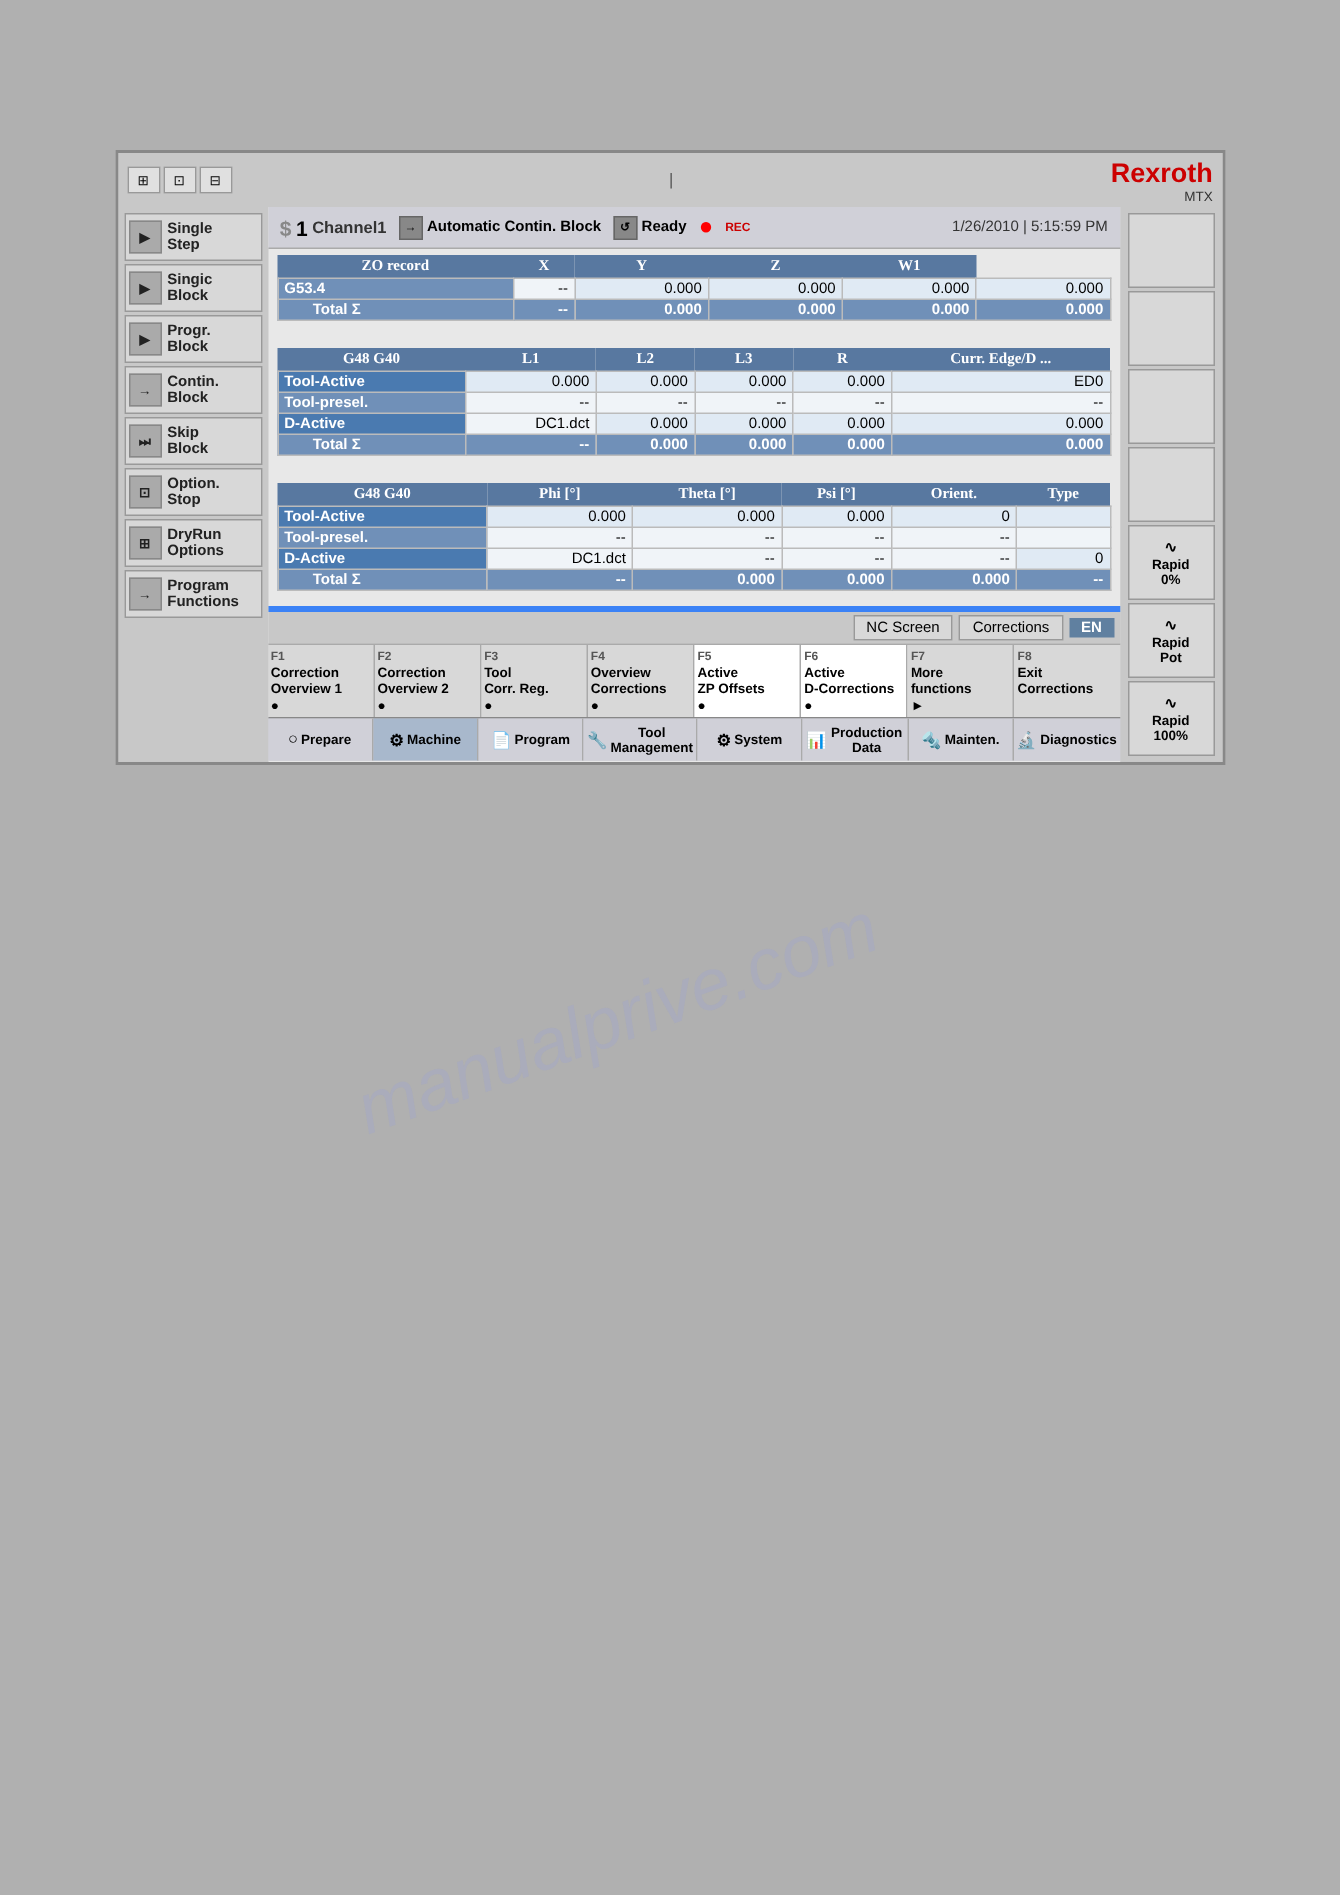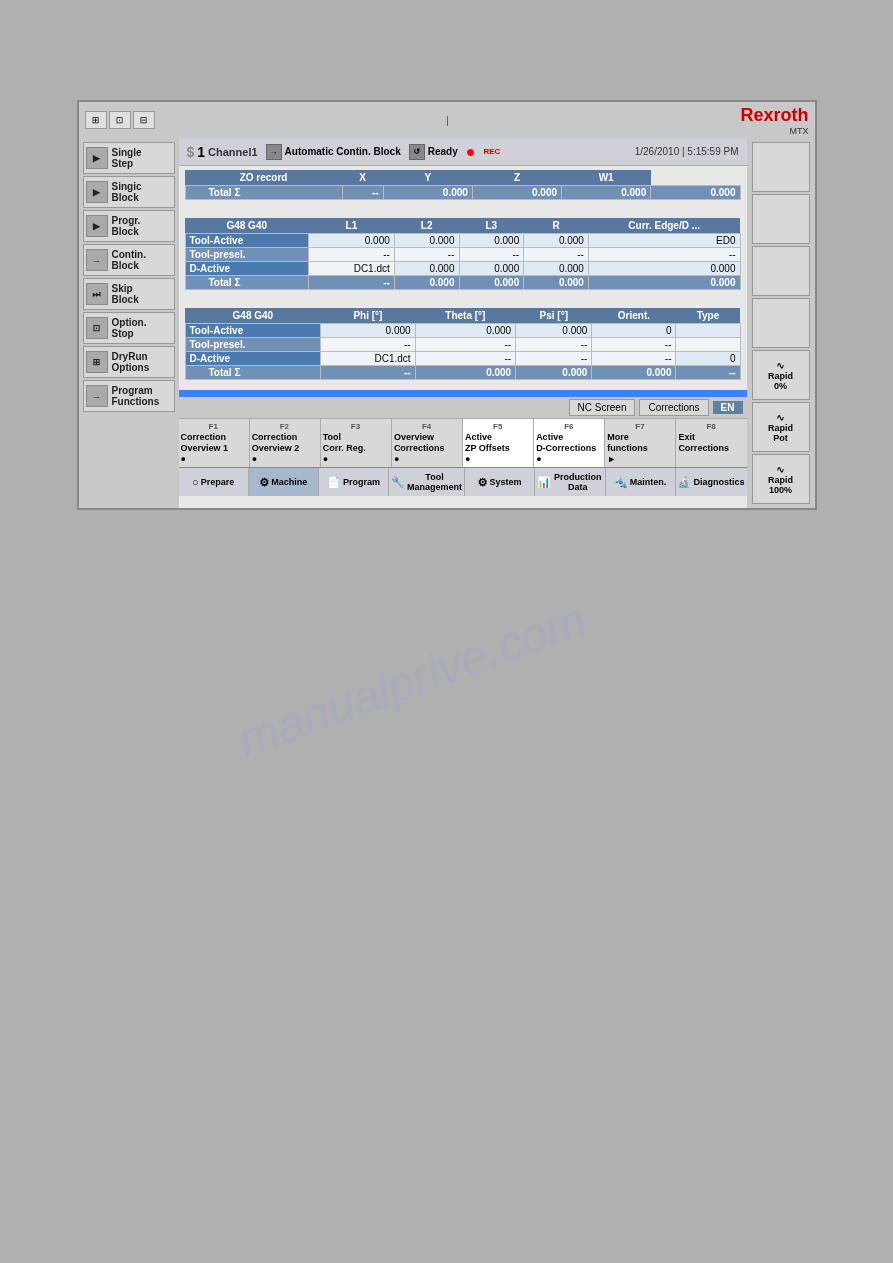--- a/index.html
+++ b/index.html
@@ -170,20 +170,21 @@
       margin-bottom: 6px;
     }
     .data-table th {
       background: #5878a0;
       color: white;
       padding: 2px 4px;
       text-align: center;
       border: 1px solid #4060888;
       font-weight: bold;
       font-size: 10px;
+      font-family: Liberation Serif, serif;
     }
     .data-table td {
       padding: 1px 4px;
       border: 1px solid #bbb;
       text-align: right;
       background: #f0f4f8;
     }
     .data-table td.label-cell {
       background: #7090b8;
       color: white;
@@ -221,32 +222,31 @@
       cursor: pointer;
       background: #d8d8d8;
       display: flex;
       flex-direction: column;
       align-items: flex-start;
       gap: 1px;
     }
     .bottom-tab .tab-key {
       font-size: 8px;
       color: #555;
-      margin-left: 28px;
     }
     .bottom-tab.active-tab {
       background: #ffffff;
     }
     .bottom-tab:last-child { border-right: none; }
 
     
     .func-bar {
       display: flex;
       background: #c8c8c8;
-      border-top: 7px solid #3b82f6;
+      border-top: 4px solid #3b82f6;
       align-items: center;
       padding: 2px 4px;
       gap: 4px;
       font-size: 10px;
     }
     .func-bar-btn {
       padding: 2px 8px;
       background: #d8d8d8;
       border: 1px solid #999;
       cursor: pointer;
@@ -391,20 +391,28 @@
           <thead>
             <tr>
               <th>ZO record</th>
               <th>X</th>
               <th>Y</th>
               <th>Z</th>
               <th>W1</th>
             </tr>
           </thead>
           <tbody>
+            <tr>
+              <td class="label-cell">G53.4</td>
+              <td>--</td>
+              <td class="value-cell">0.000</td>
+              <td class="value-cell">0.000</td>
+              <td class="value-cell">0.000</td>
+              <td class="value-cell">0.000</td>
+            </tr>
             <tr class="total-row">
               <td class="label-cell">Total Σ</td>
               <td>--</td>
               <td>0.000</td>
               <td>0.000</td>
               <td>0.000</td>
               <td>0.000</td>
             </tr>
           </tbody>
         </table>

